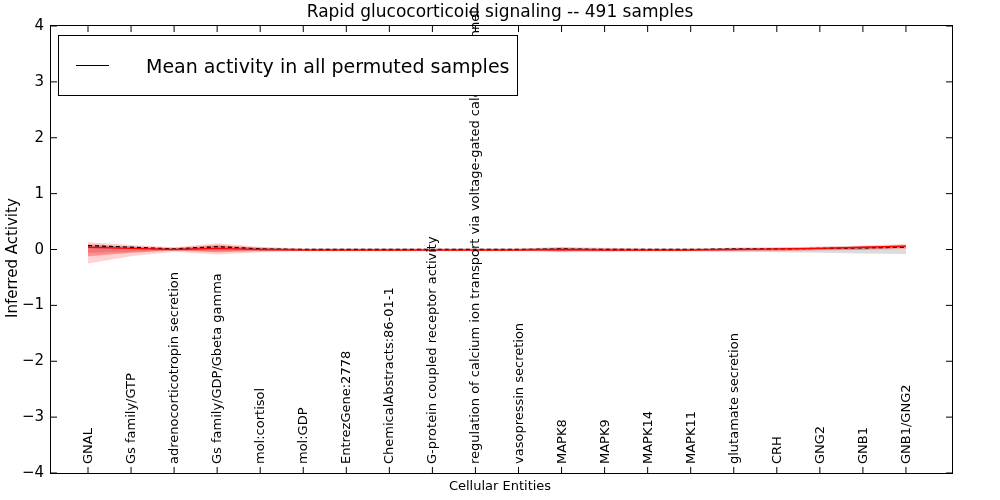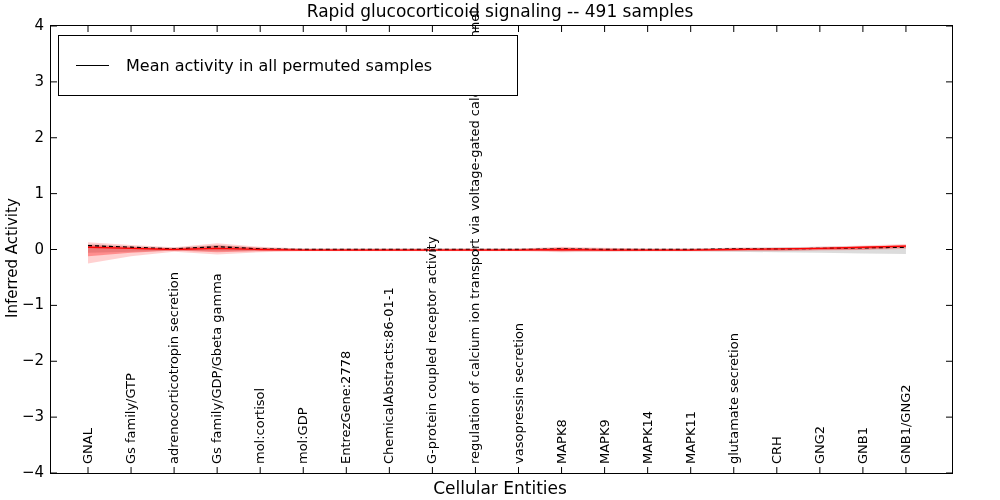--- a/index.html
+++ b/index.html
@@ -6,24 +6,24 @@
   #page{position:relative;width:1000px;height:500px;background:#fff;overflow:hidden;
         font-family:"DejaVu Sans","Liberation Sans",sans-serif;color:#000;border-radius:15px;}
   #title{position:absolute;left:0;right:0;top:1px;text-align:center;font-size:17px;z-index:1;}
   #plot{position:absolute;left:50px;top:25px;width:901px;height:447px;border:1.5px solid #000;box-sizing:content-box;}
   #chart-svg{position:absolute;left:0;top:0;}
   .ytick-label{position:absolute;width:40px;text-align:right;font-size:15px;line-height:18px;}
   .xcat-label{position:absolute;white-space:nowrap;font-size:13px;line-height:15px;
               transform:rotate(-90deg);transform-origin:0 0;z-index:2;}
   #ylabel{position:absolute;left:3px;top:318px;white-space:nowrap;font-size:15px;
           transform:rotate(-90deg);transform-origin:0 0;}
-  #xlabel{position:absolute;left:0;right:0;top:478px;text-align:center;font-size:17px;}
+  #xlabel{position:absolute;left:0;right:0;top:478px;text-align:center;font-size:13px;}
   #legend{position:absolute;left:58px;top:35px;width:458px;height:59px;background:#fff;
           border:1.5px solid #000;z-index:5;display:flex;flex-direction:column;justify-content:space-evenly;}
-  .legend-row{display:flex;align-items:center;font-size:16px;}
+  .legend-row{display:flex;align-items:center;font-size:19px;gap:20px;}
   .legend-line{display:inline-block;width:33px;height:0;border-top:1.5px solid #000;margin:0 17px 0 17px;}
   .legend-label{white-space:nowrap;}
 </style>
 </head>
 <body>
 
 <div id="page">
 
   <div id="title">Rapid glucocorticoid signaling -- 491 samples</div>
 

